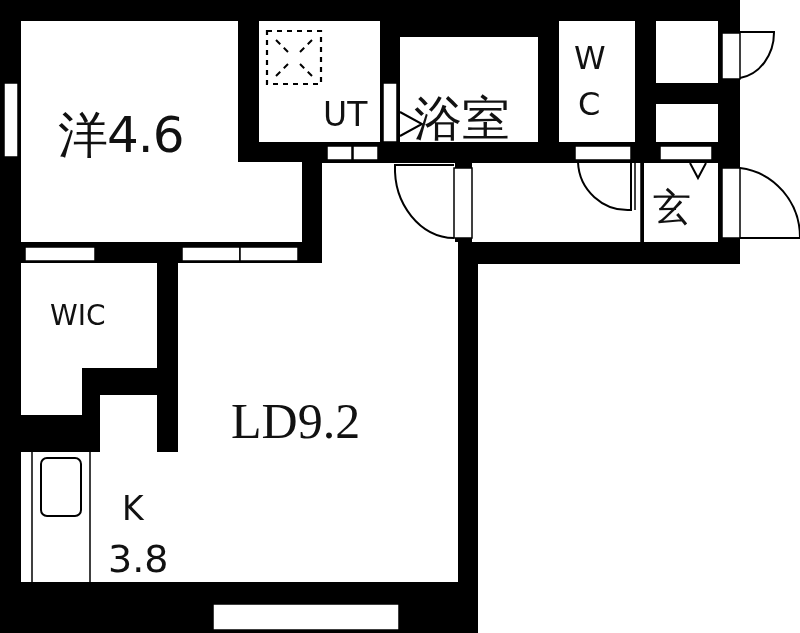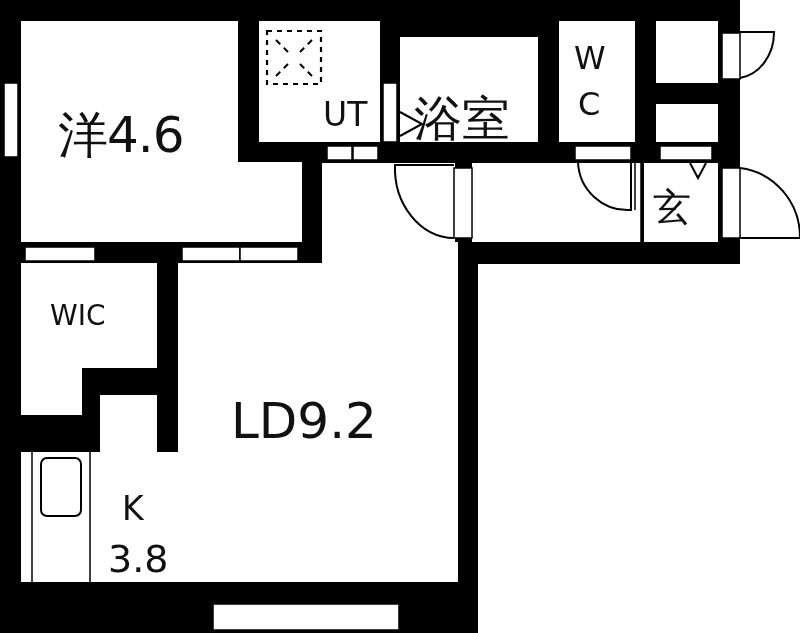--- a/index.html
+++ b/index.html
@@ -11,21 +11,21 @@
   .line { fill: none; stroke: #000000; stroke-width: 2; }
   .thin { fill: none; stroke: #000000; stroke-width: 1.5; }
   .label { position: absolute; color: #111111; font-family: "DejaVu Sans", sans-serif; white-space: nowrap; line-height: 1; }
   .lbl-yo { left: 58px; top: 110px; font-size: 50px; letter-spacing: -1px; }
   .lbl-ut { left: 286px; top: 98px; font-size: 33px; margin-left: 37px; }
   .lbl-bath { left: 414px; top: 62px; font-size: 48px; margin-top: 32px; }
   .lbl-wc-w { left: 574px; top: 42px; font-size: 32px; }
   .lbl-wc-c { left: 578px; top: 88px; font-size: 32px; }
   .lbl-genkan { left: 653px; top: 188px; font-size: 38px; }
   .lbl-wic { left: 50px; top: 302px; font-size: 28px; }
-  .lbl-ld { left: 231px; top: 396px; font-size: 50px; }
+  .lbl-ld { left: 231px; top: 396px; font-size: 50px; font-family: Liberation Serif, serif; }
   .lbl-k { left: 122px; top: 492px; font-size: 33px; }
   .lbl-k2 { left: 108px; top: 540px; font-size: 38px; }
 </style>
 </head>
 <body>
 
 <svg id="plan" viewBox="0 0 800 633" xmlns="http://www.w3.org/2000/svg">
 
   <g>
 

